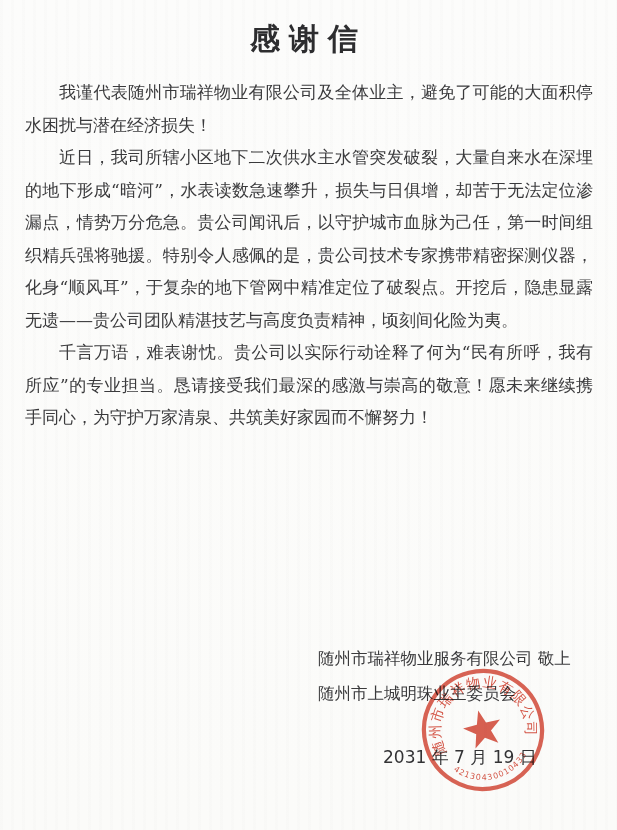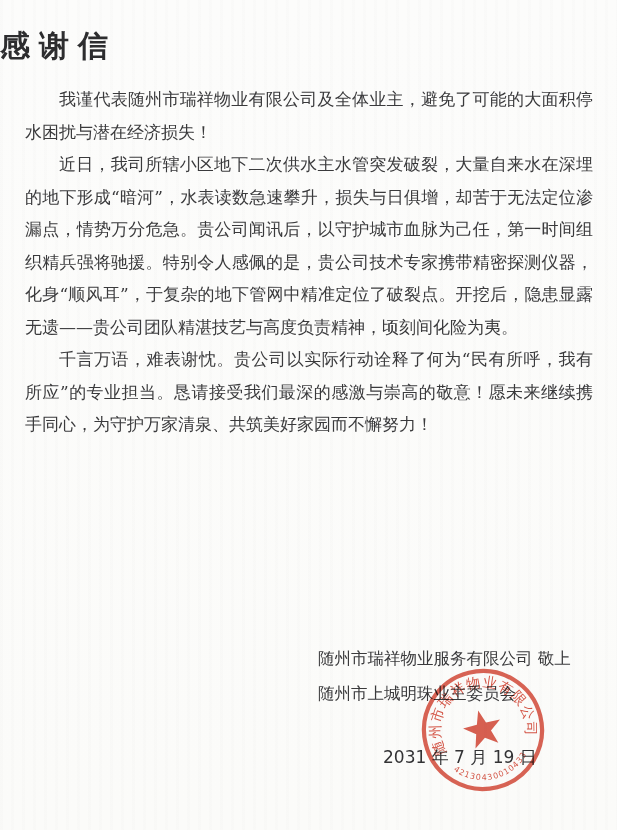--- a/index.html
+++ b/index.html
@@ -11,22 +11,22 @@
     overflow:hidden;
   }
   .page{
     position:absolute;inset:0;
     background:
       repeating-linear-gradient(90deg, rgba(150,150,150,0.025) 0 3px, rgba(255,255,255,0) 3px 11px),
       linear-gradient(180deg,#fcfcfb 0%,#fbfbf9 100%);
     color:#3a3a3c;
   }
   .title{
-    margin-top:26px;
-    text-align:left;
+    margin-top:19px;
+    text-align:center;
     font-size:30px;
     font-weight:600;
     letter-spacing:9px;
     color:#2d2d2f;
   }
   .body-text{
     margin:16px 24px 0 25px;
     font-size:17px;
     line-height:32.5px;
     text-align:justify;

